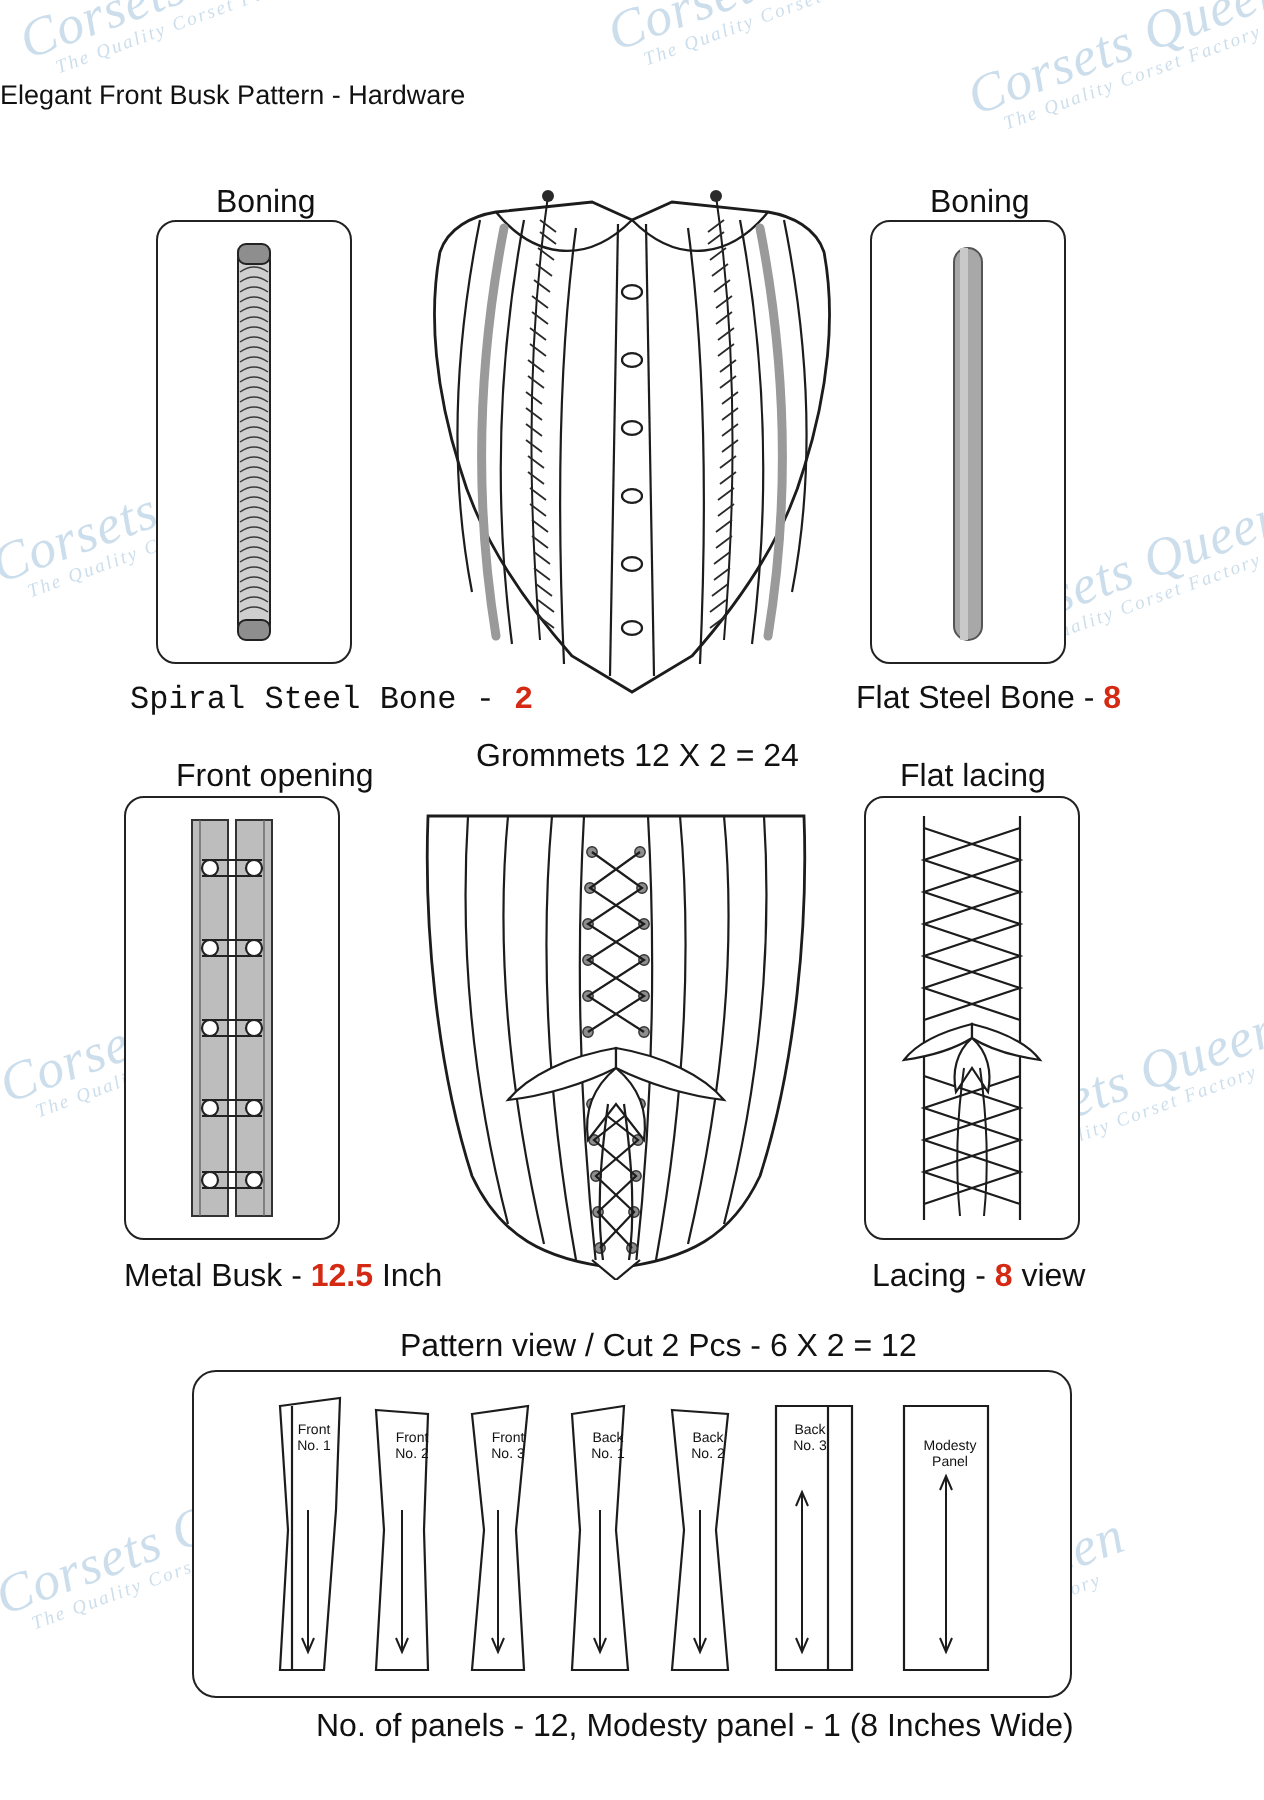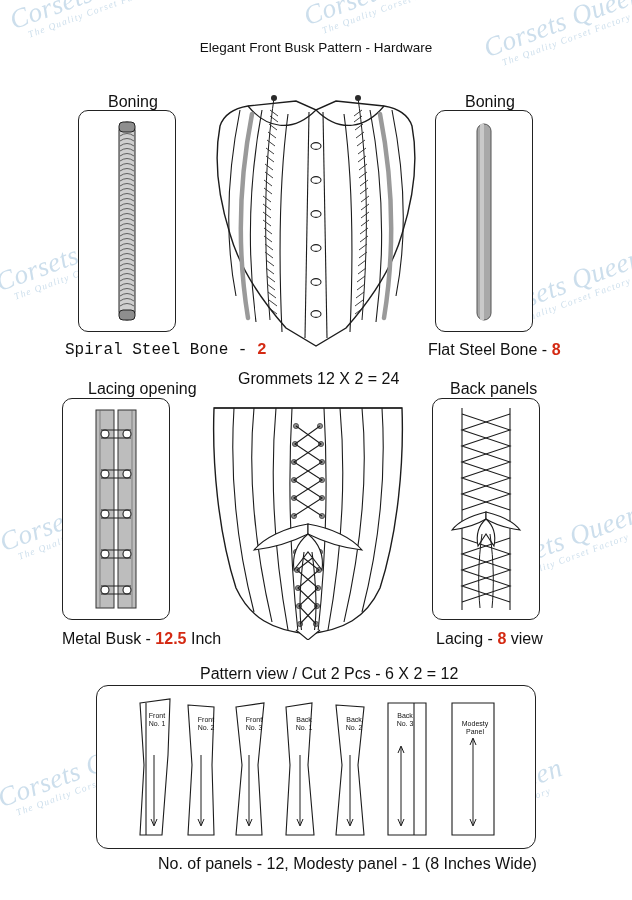--- a/index.html
+++ b/index.html
@@ -39,21 +39,21 @@
     font-style: italic;
     letter-spacing: 1.2px;
     display: block;
     margin-left: 12px;
   }
   .title {
     position: absolute;
     left: 0;
     top: 40px;
     width: 632px;
-    text-align: center;
+    text-align: left;
     font-size: 13.5px;
     color: #111;
   }
   .caption {
     position: absolute;
     font-size: 16px;
     color: #111;
     white-space: nowrap;
   }
   .caption .hl {
@@ -251,21 +251,21 @@
         <path d="M166 26 l-8 6 M166 32 l-8 6 M167 40 l-8 6 M168 48 l-8 6 M169 56 l-8 6 M170 64 l-8 6
                  M170 72 l-8 6 M171 80 l-8 6 M171 88 l-8 6 M172 96 l-8 6 M172 104 l-8 6 M173 112 l-8 6
                  M173 120 l-8 6 M173 128 l-8 6 M173 136 l-8 6 M172 144 l-8 6 M172 152 l-8 6 M171 160 l-8 6
                  M171 168 l-8 6 M170 176 l-8 6 M170 184 l-8 6 M169 192 l-8 6 M169 200 l-8 6 M168 208 l-8 6
                  M167 216 l-8 6 M167 224 l-8 6"></path>
       </g>
     </svg>
   </div>
   <div class="caption" style="left:238px; top:370px;">Grommets 12 X 2 = 24</div>
 
-  <div class="caption" style="left:88px; top:380px;">Lacing opening</div>
+  <div class="caption" style="left:88px; top:380px;">Front opening</div>
   <div class="box" style="left:62px; top:398px; width:108px; height:222px;"></div>
   <div class="svgwrap" style="left:62px; top:398px; width:108px; height:222px;">
     <svg width="108" height="222" viewBox="0 0 108 222">
       <rect x="34" y="12" width="18" height="198" fill="#bdbdbd" stroke="#333" stroke-width="1"></rect>
       <rect x="56" y="12" width="18" height="198" fill="#bdbdbd" stroke="#333" stroke-width="1"></rect>
       <line x1="38" y1="12" x2="38" y2="210" stroke="#666" stroke-width=".7"></line>
       <line x1="70" y1="12" x2="70" y2="210" stroke="#666" stroke-width=".7"></line>
       <g stroke="#222" stroke-width="1.1" fill="#ffffff">
         <circle cx="43" cy="36" r="4"></circle>
           <circle cx="65" cy="36" r="4"></circle>
@@ -356,21 +356,21 @@
       </g>
 
       <path d="M104 238 L116 248 L128 238" fill="#ffffff" stroke="#1c1c1c" stroke-width="1.1"></path>
 
       <g stroke="#1c1c1c" stroke-width="1.1" fill="none">
         <path d="M22 16 L210 16"></path>
       </g>
     </svg>
   </div>
 
-  <div class="caption" style="left:450px; top:380px;">Back panels</div>
+  <div class="caption" style="left:450px; top:380px;">Flat lacing</div>
   <div class="box" style="left:432px; top:398px; width:108px; height:222px;"></div>
   <div class="svgwrap" style="left:432px; top:398px; width:108px; height:222px;">
     <svg width="108" height="222" viewBox="0 0 108 222">
       <g fill="none" stroke="#1c1c1c" stroke-width="1.1">
         <line x1="30" y1="10" x2="30" y2="212"></line>
         <line x1="78" y1="10" x2="78" y2="212"></line>
       </g>
       <g fill="none" stroke="#1c1c1c" stroke-width="1.1">
         <path d="M30 16 L78 32 L30 48 L78 64 L30 80 L78 96 L30 112"></path>
         <path d="M78 16 L30 32 L78 48 L30 64 L78 80 L30 96 L78 112"></path>

